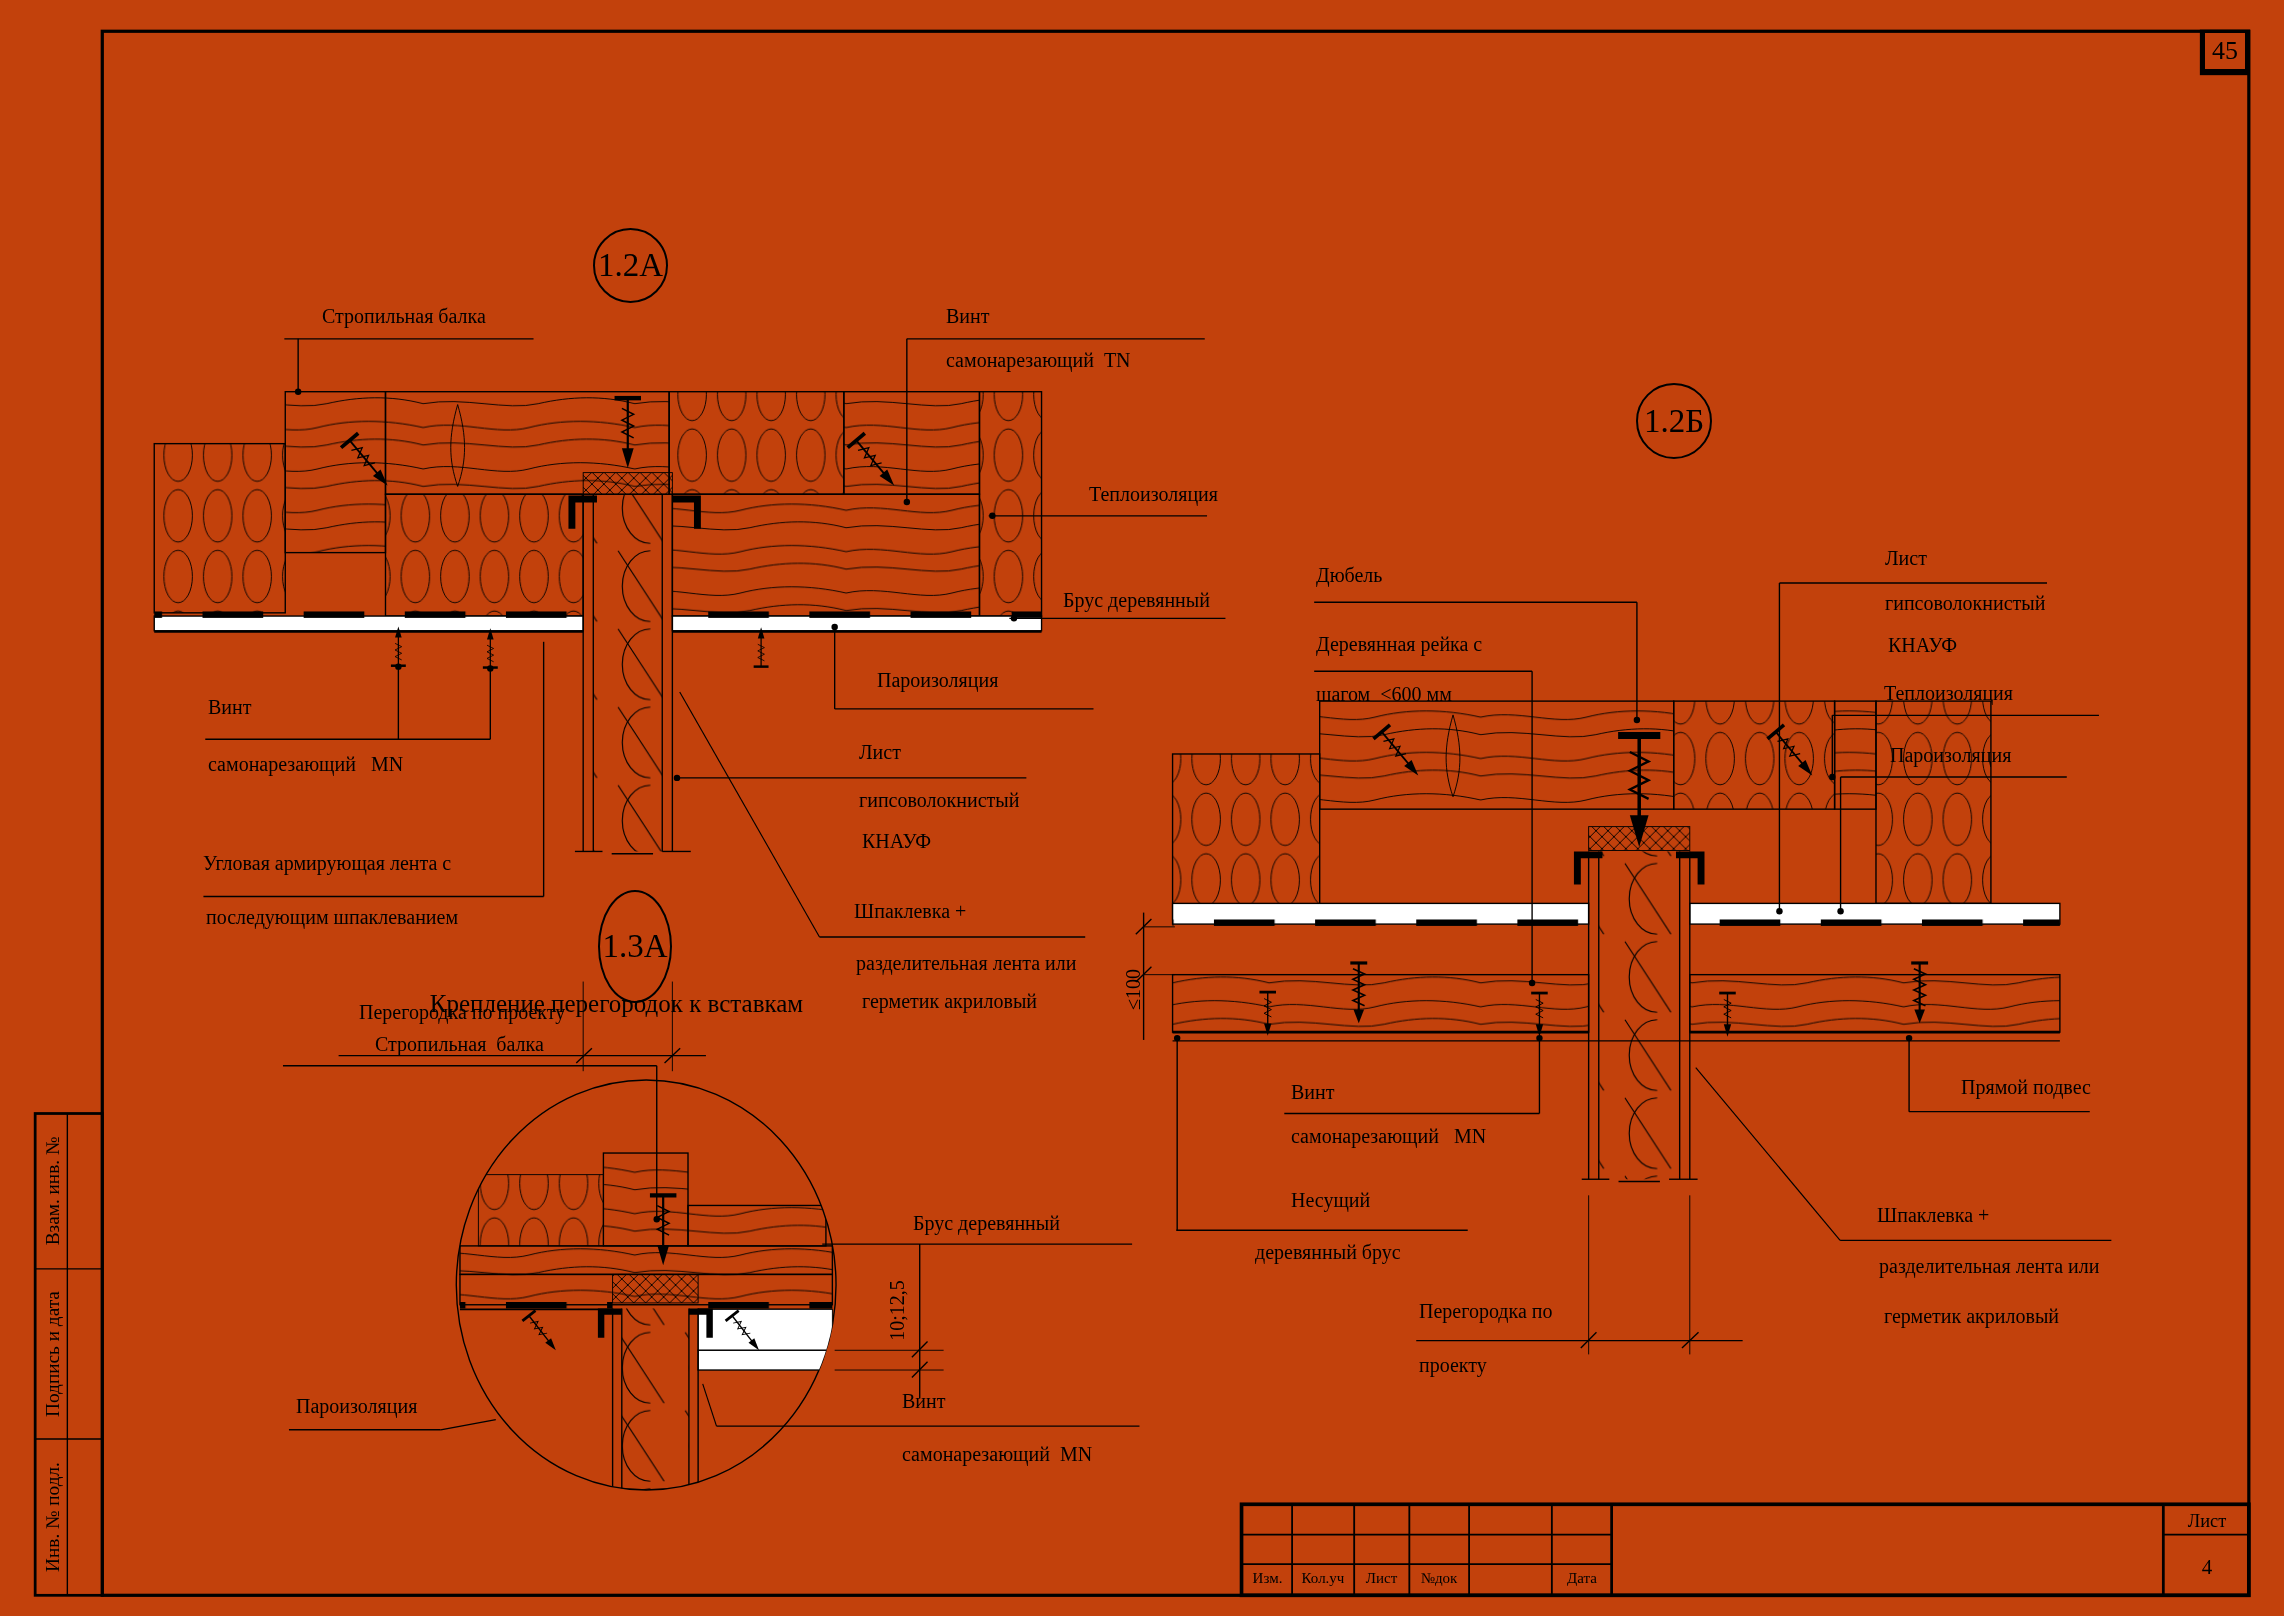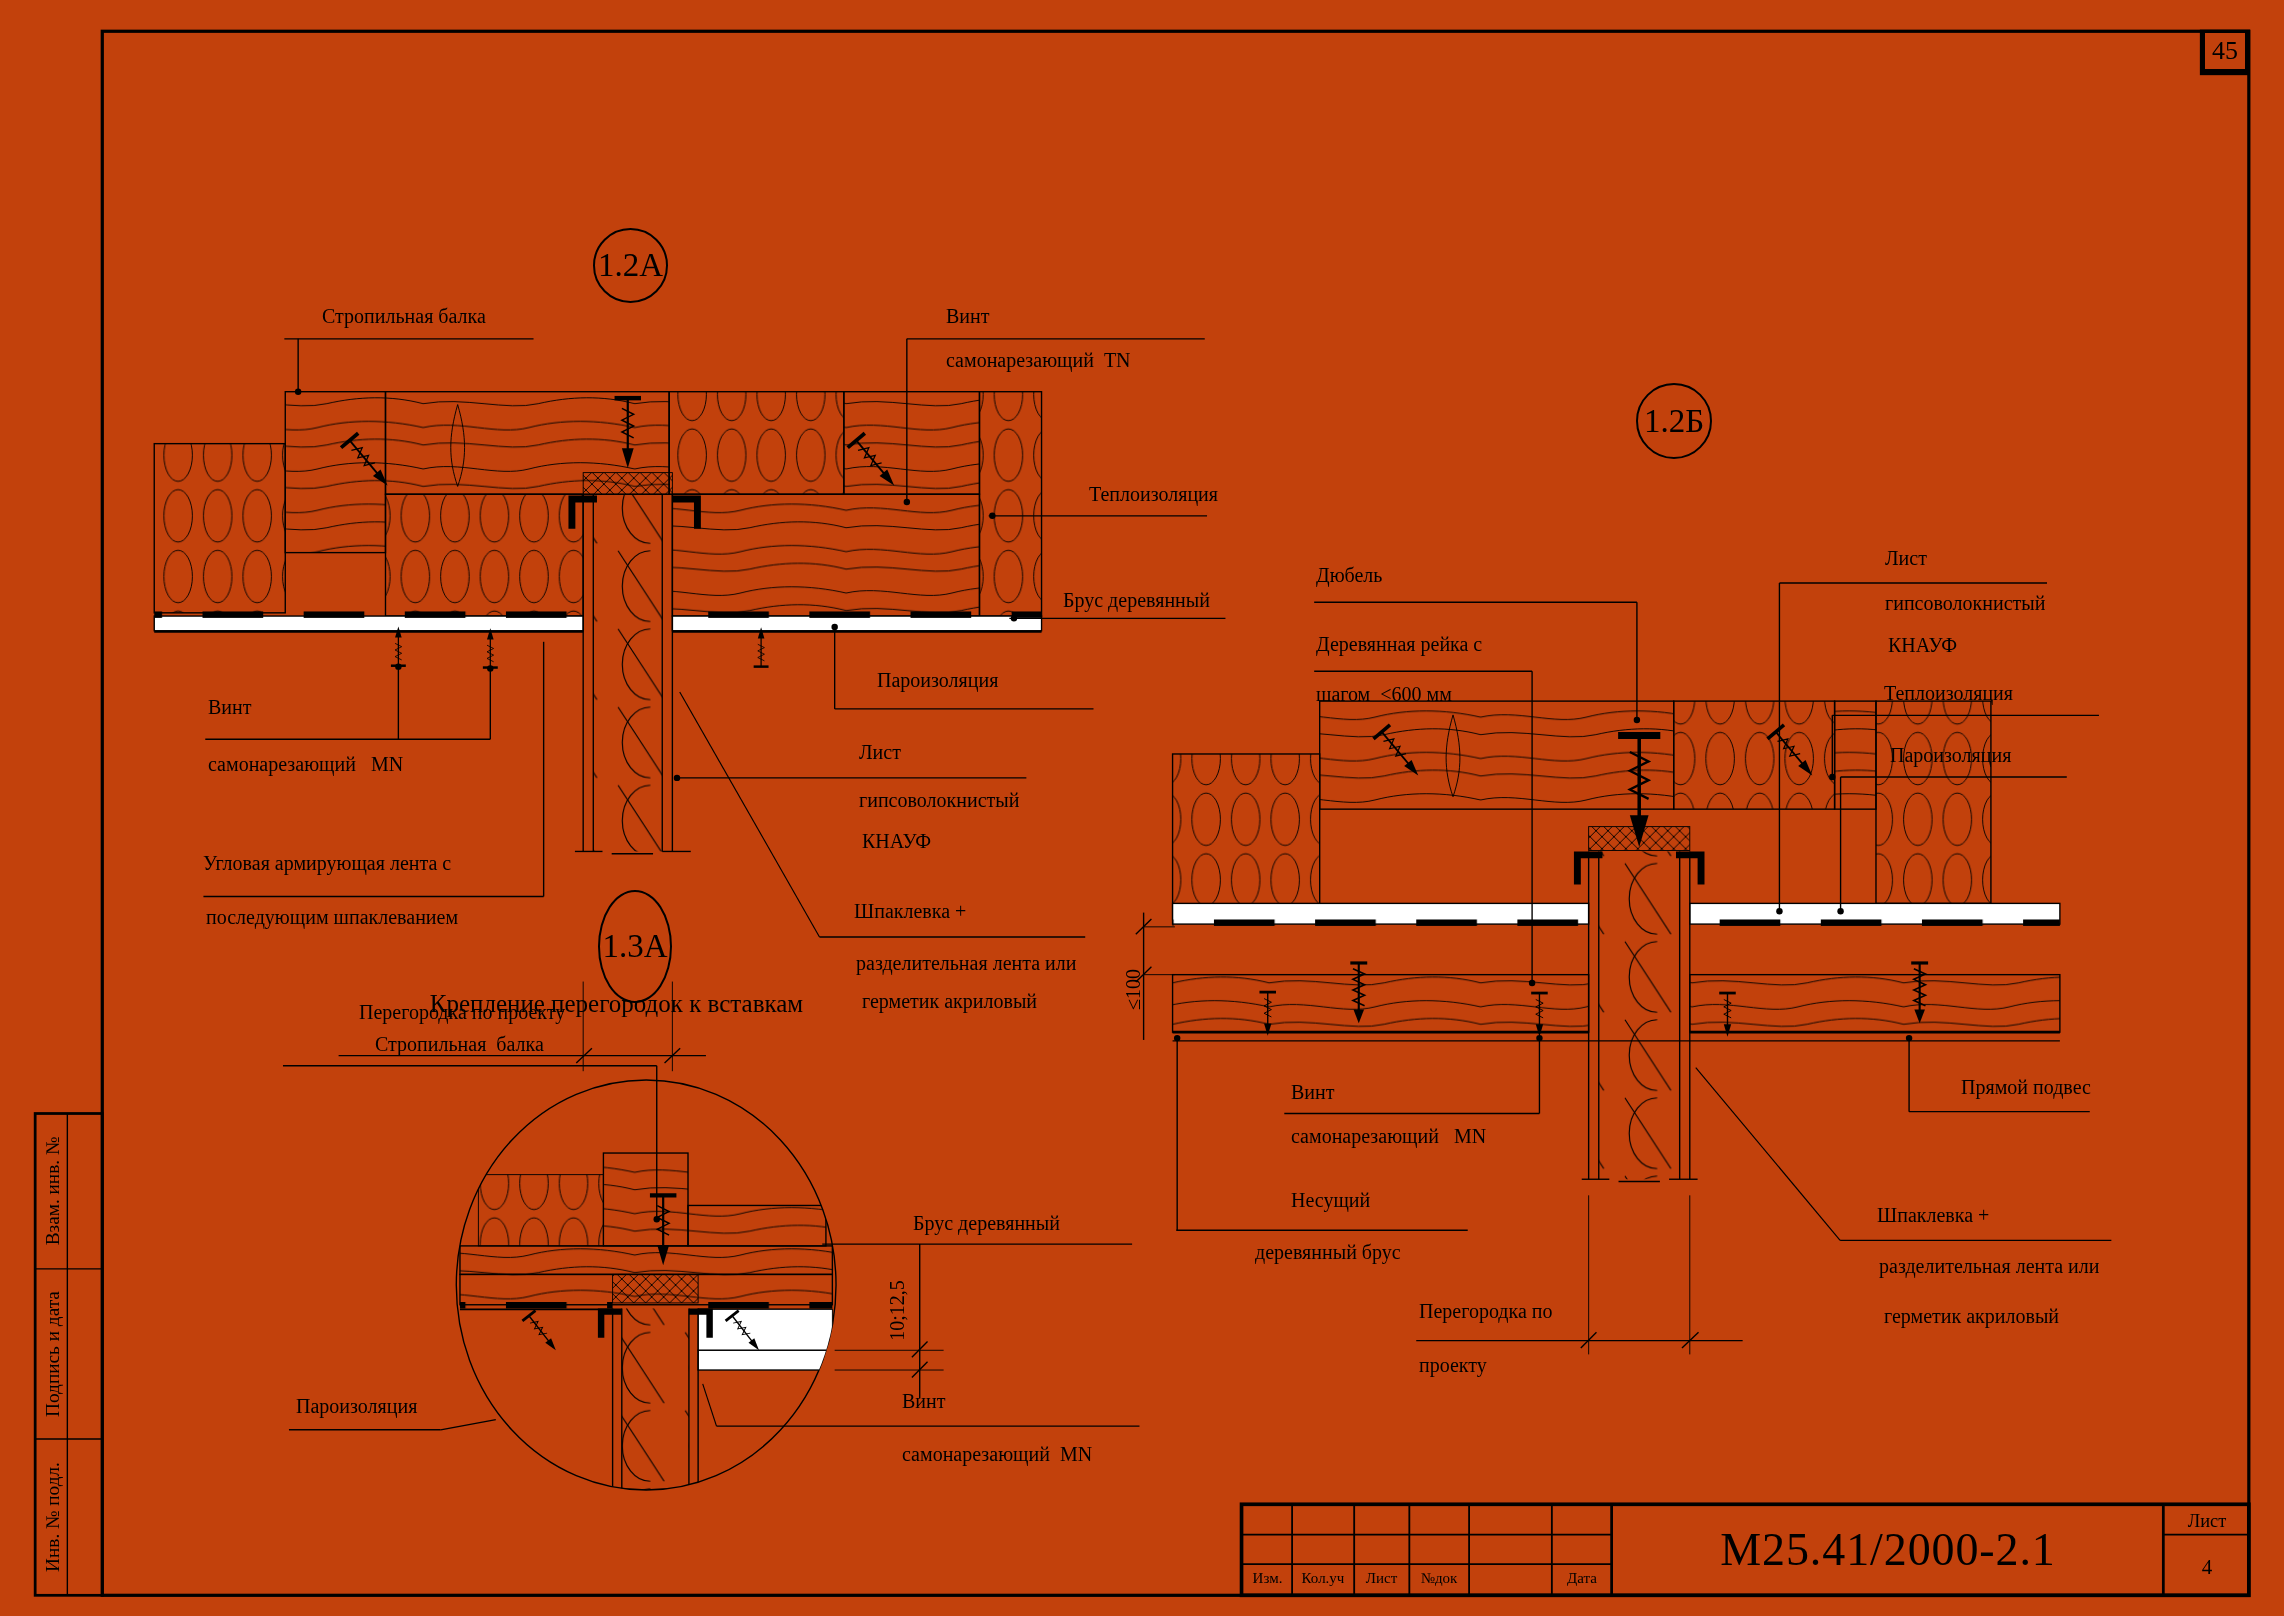--- a/index.html
+++ b/index.html
@@ -362,18 +362,17 @@
 <div class="sb-lbl" style="left:-22.5px;top:1181px;">Взам. инв. №</div>
 <div class="sb-lbl" style="left:-22.5px;top:1344px;">Подпись и дата</div>
 <div class="sb-lbl" style="left:-22.5px;top:1507px;">Инв. № подл.</div>
 
 <div class="tb-cell" style="left:1242px;top:1570px;width:51px;">Изм.</div>
 <div class="tb-cell" style="left:1292px;top:1570px;width:62px;">Кол.уч</div>
 <div class="tb-cell" style="left:1354px;top:1570px;width:55px;">Лист</div>
 <div class="tb-cell" style="left:1409px;top:1570px;width:60px;">№док</div>
 <div class="tb-cell" style="left:1469px;top:1626px;width:67px;">Подпись</div>
 <div class="tb-cell" style="left:1552px;top:1570px;width:60px;">Дата</div>
-<div class="tb-doc" style="left:1612px;top:1523px;width:552px;">М25.41/2000-2.1</div>
 <div class="tb-cell" style="left:2164px;top:1511px;width:86px;font-size:18.4px;">Лист</div>
 <div class="tb-cell" style="left:2164px;top:1555px;width:86px;font-size:21px;">4</div>
 
 </div>
 
 
 </body></html>

